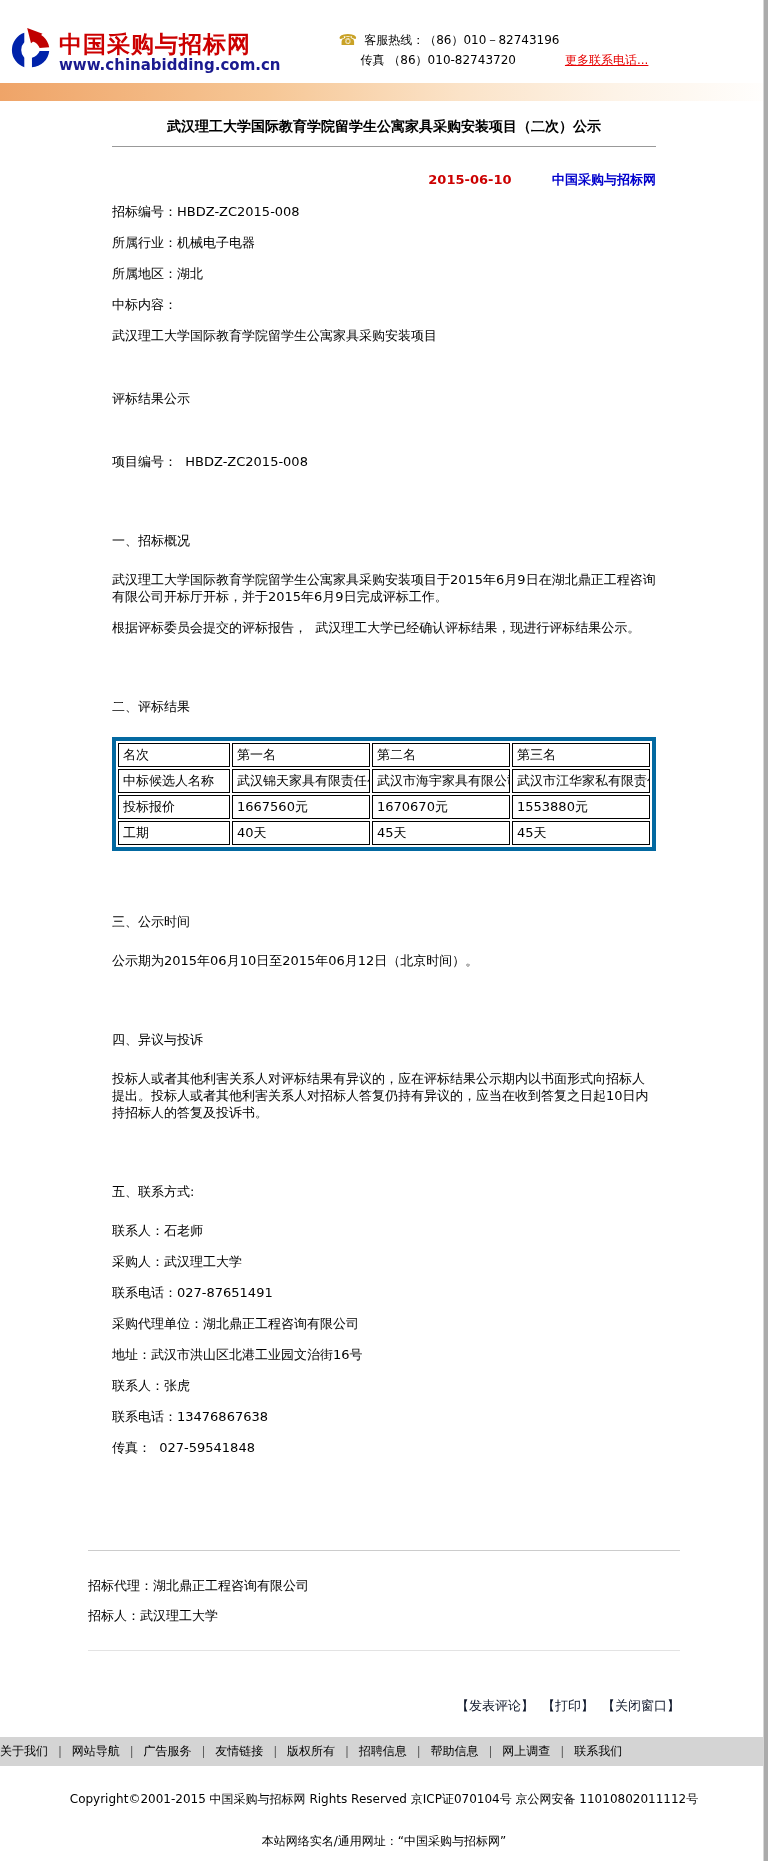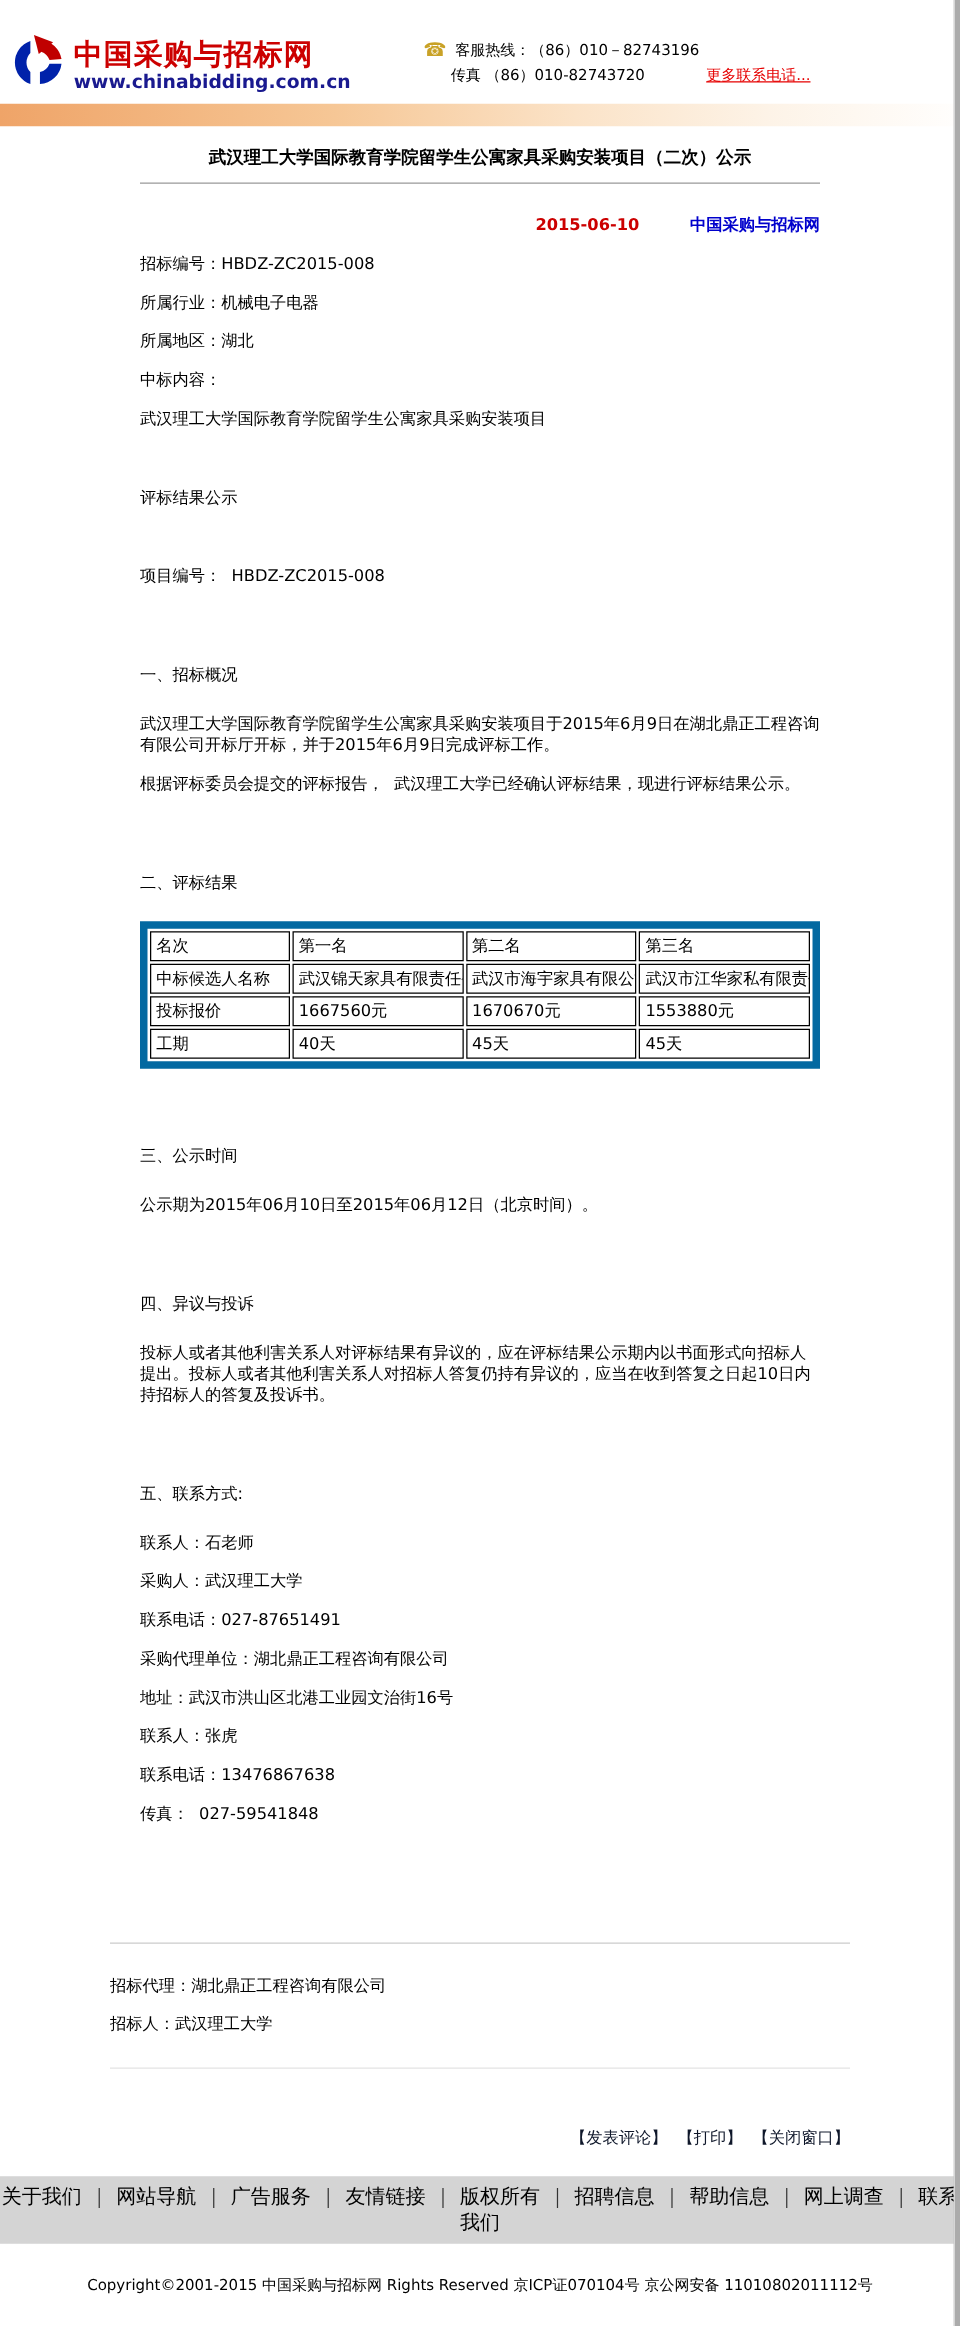--- a/index.html
+++ b/index.html
@@ -25,36 +25,36 @@
   .title { font-size:14px; font-weight:bold; text-align:center; margin:16px 0 11px; line-height:18px; }
   hr { border:none; margin:0; }
   .hr-main { border-top:1px solid #999; }
   .date-row { text-align:right; margin:24px 0 6px; font-size:13px; font-weight:bold; }
   .date-txt { color:#cc0000; }
   .source-link { color:#0000cc; margin-left:36px; cursor:pointer; }
   .article p { font-size:13px; line-height:17px; white-space:pre-wrap; }
   p.line    { margin:14px 0; }
   p.gapline { margin:46px 0 14px; }
   p.heading { margin:62px 0 22px; }
-  .result-table { border-collapse:separate; border-spacing:2px; border:6px solid #0369a1; width:100%; margin:22px 0 14px; table-layout:fixed; }
+  .result-table { border-collapse:separate; border-spacing:2px; border:4px solid #0369a1; width:100%; margin:22px 0 14px; table-layout:fixed; }
   .result-table td { border:1px solid #000; padding:2px 4px; height:21px; font-size:13px; overflow:hidden; white-space:nowrap; }
   .result-table td:first-child { width:112px; }
 
   
   .tail { padding:0 88px; }
   .hr-light   { border-top:1px solid #ccc; margin-top:94px; }
   .hr-lighter { border-top:1px solid #e3e3e3; margin-top:26px; }
   .tail p { font-size:13px; line-height:17px; }
   .agent-line    { margin:26px 0 0; }
   .tenderee-line { margin:13px 0 0; }
   .actions { text-align:right; margin:46px 0 22px; font-size:13px; }
   .actions a { color:#0f172a; text-decoration:none; margin-left:8px; cursor:pointer; }
 
   
-  .footer-nav { background:#d4d4d4; text-align:center; font-size:16px; padding:6px 0; margin-top:10px; }
+  .footer-nav { background:#d4d4d4; font-size:12px; padding:6px 0; margin-top:10px; }
   .footer-nav a { color:#000; text-decoration:none; cursor:pointer; }
   .footer-nav .sep { margin:0 6px; color:#333; }
   .copyright, .site-line, .service-line { text-align:center; font-size:12px; line-height:15px; }
   .copyright { margin:26px 0 0; }
   .site-line { margin:27px 0 0; }
 </style>
 </head>
 <body>
 
 <div class="page">

